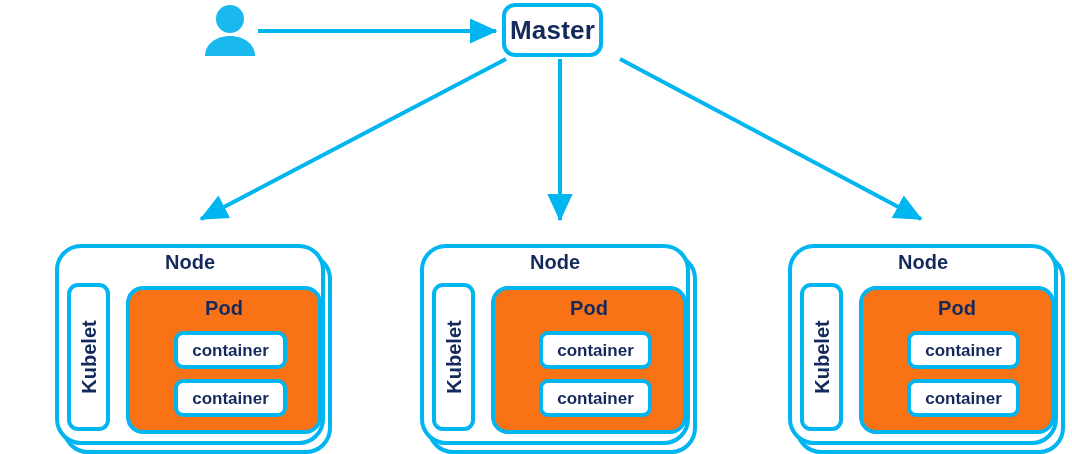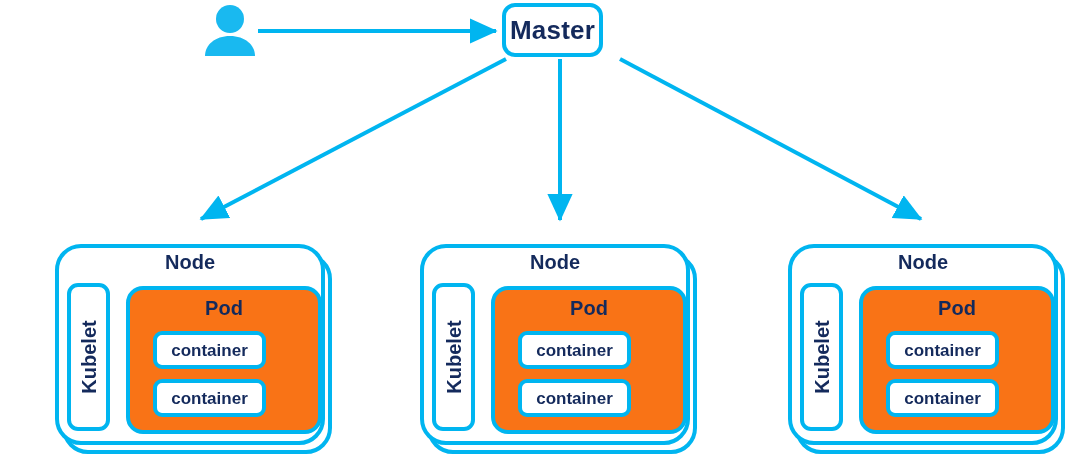--- a/index.html
+++ b/index.html
@@ -151,21 +151,21 @@
     text-align: center;
     color: #142a5c;
     font-size: 20px;
     font-weight: bold;
     line-height: 1.2;
   }
 
   
   .container-box {
     position: absolute;
-    left: 23px;
+    left: 44px;
     width: 113px;
     height: 38px;
     box-sizing: border-box;
     border: 4px solid #00b5f0;
     border-radius: 9px;
     background: #ffffff;
     display: flex;
     align-items: center;
     justify-content: center;
   }

